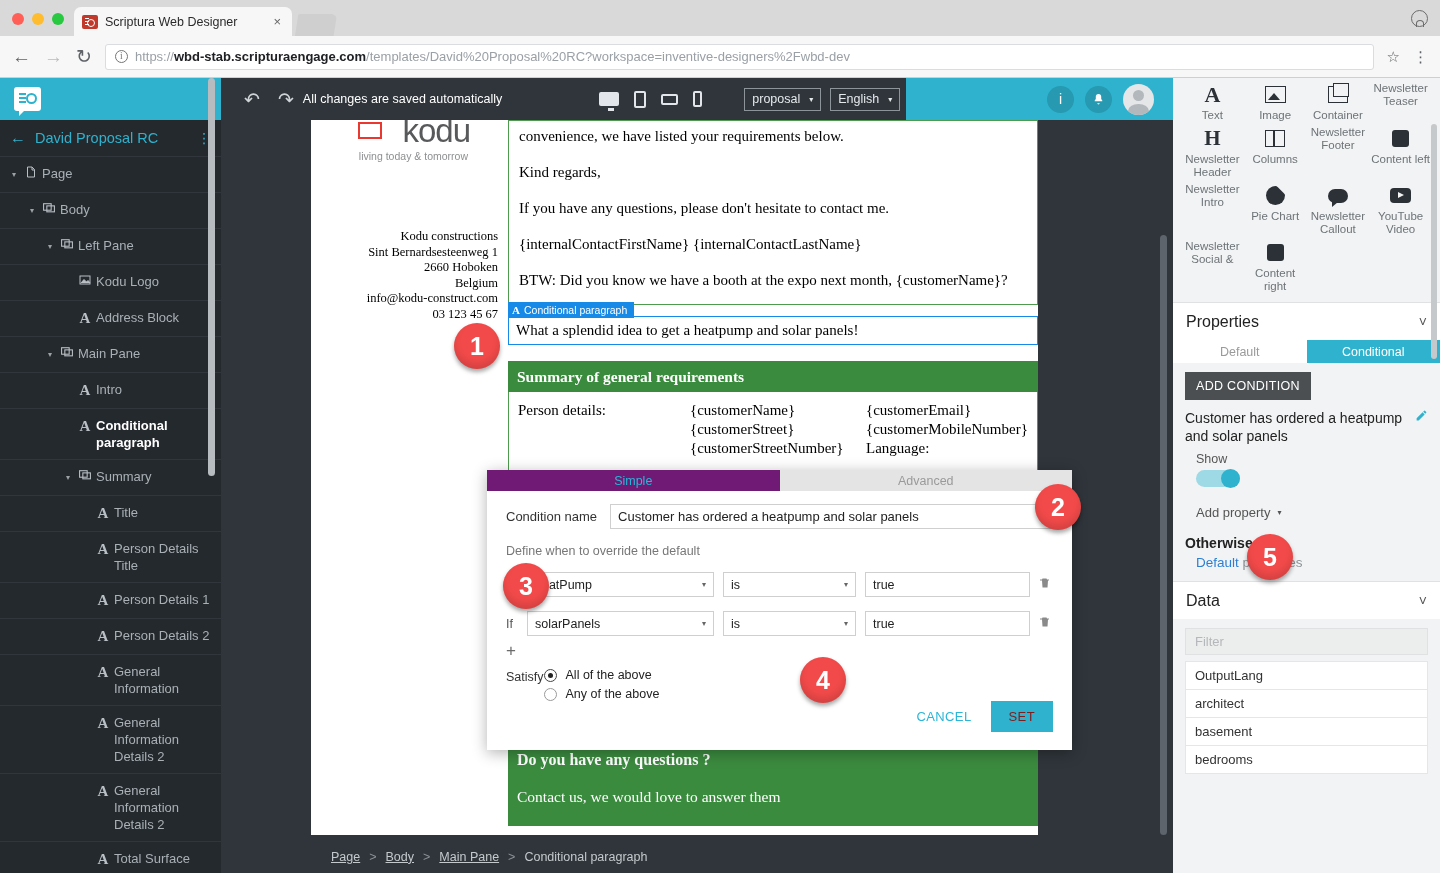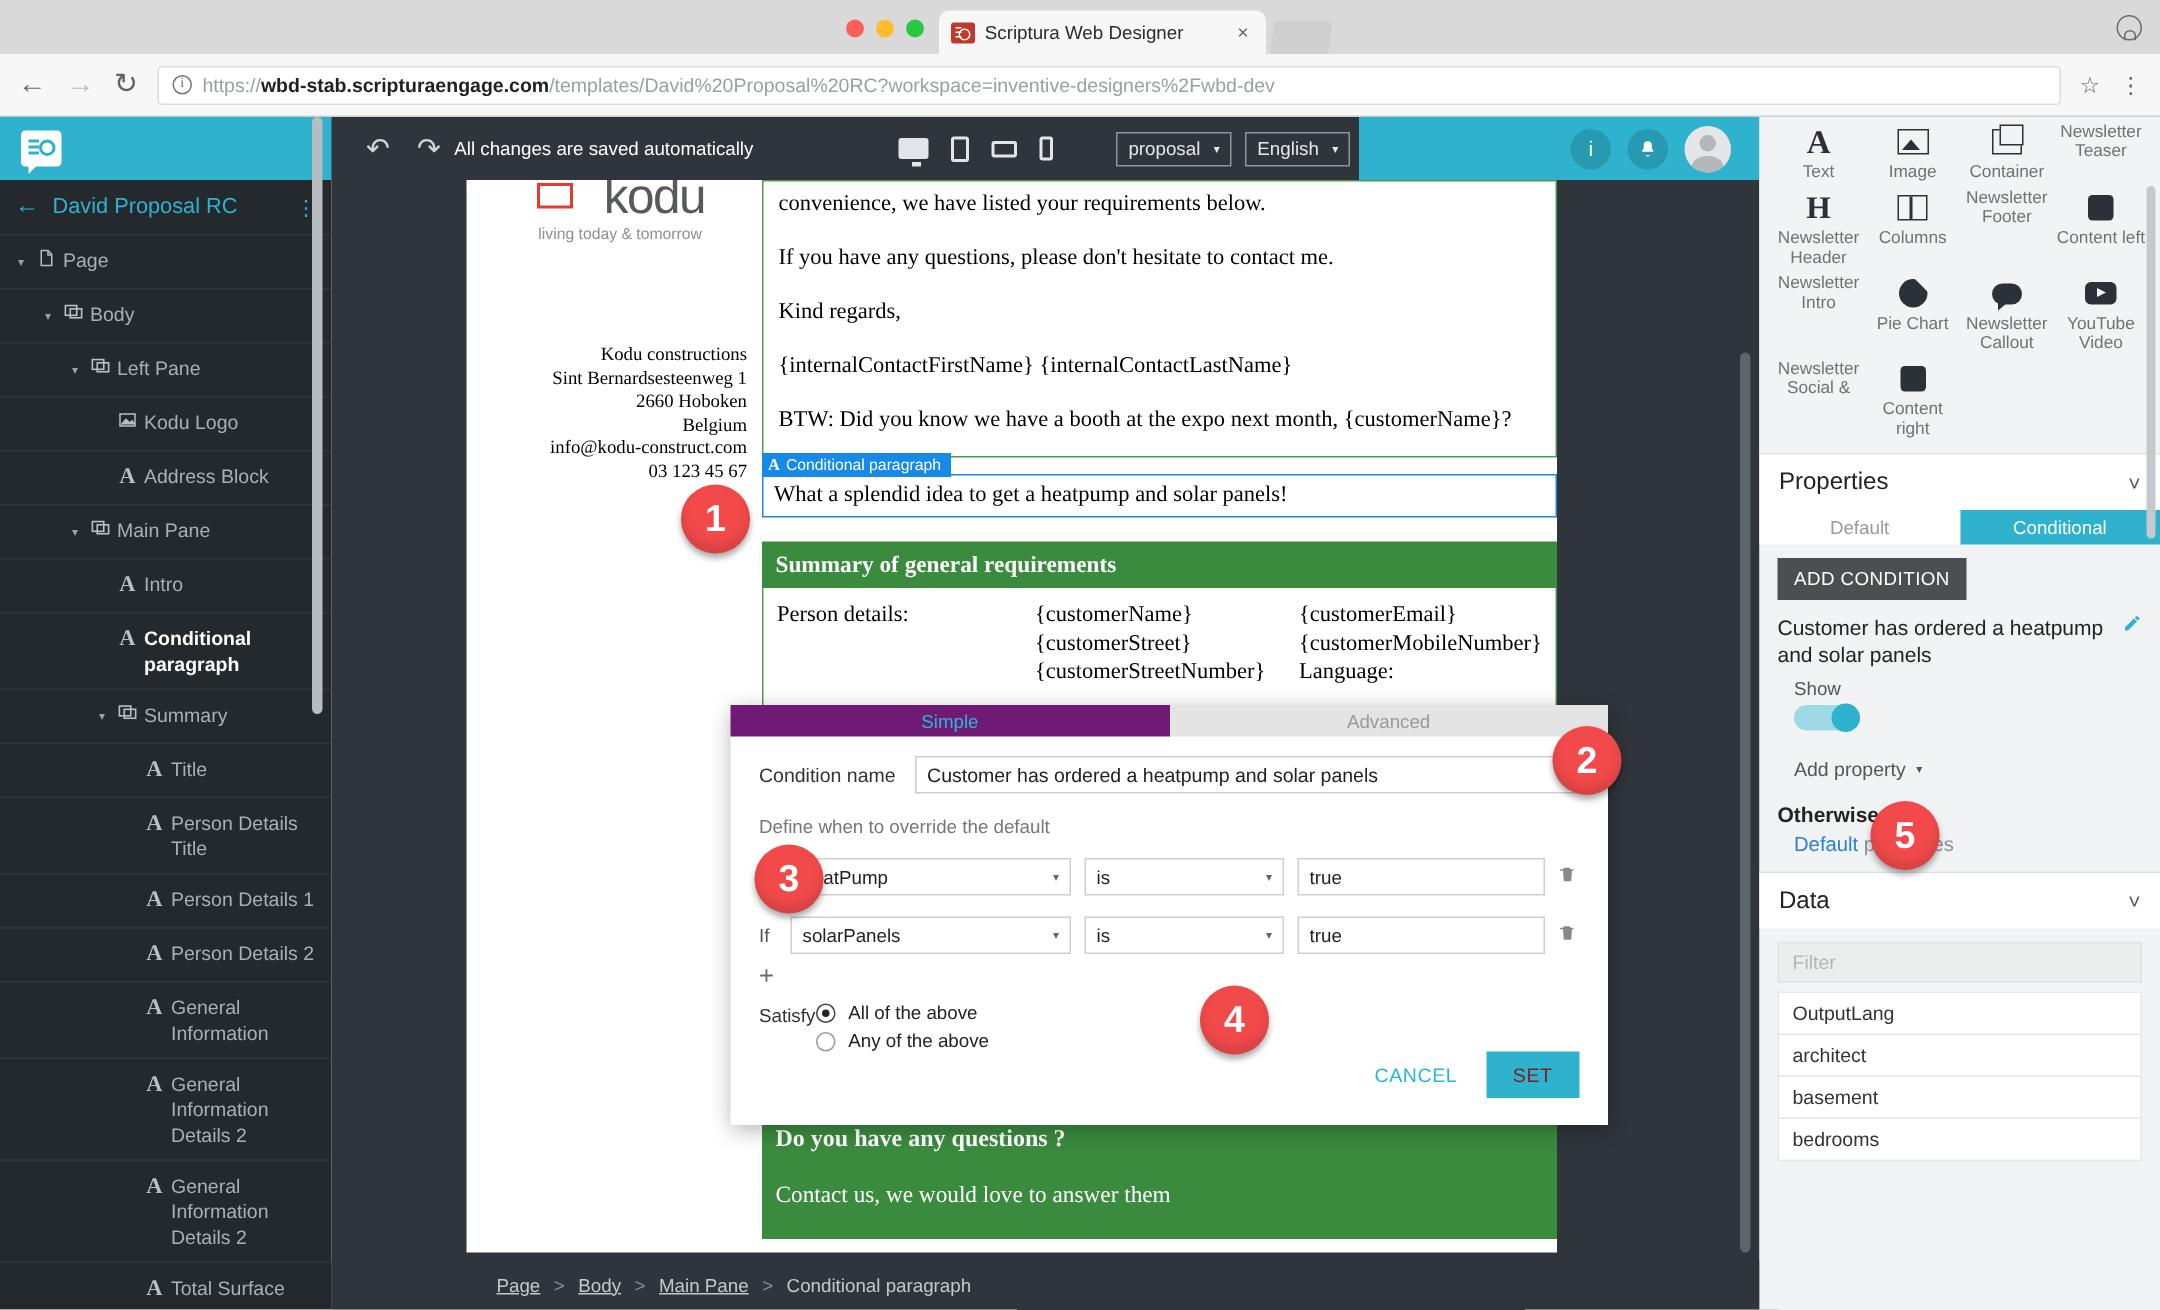--- a/index.html
+++ b/index.html
@@ -5,21 +5,21 @@
   * { box-sizing: border-box; margin: 0; padding: 0; }
   html, body {
     width: 1440px; height: 873px;
     font-family: "Liberation Sans", sans-serif;
     overflow: hidden; background: #fff;
   }
 
   
   .browser-top {
     height: 36px; background: #d9d9d9;
-    display: flex; align-items: flex-end; position: relative; justify-content: center;
+    display: flex; align-items: flex-end; position: relative;
   }
   .traffic { display: flex; gap: 8px; padding: 0 10px 11px 12px; }
   .dot { width: 12px; height: 12px; border-radius: 50%; }
   .dot.red { background: #ff5f57; }
   .dot.yellow { background: #febc2e; }
   .dot.green { background: #28c840; }
   .tab {
     height: 29px; width: 218px; background: #f7f7f7;
     border-radius: 7px 7px 0 0; display: flex; align-items: center;
     padding: 0 8px; gap: 7px; position: relative;
@@ -674,22 +674,22 @@
                 <div>2660 Hoboken</div>
                 <div>Belgium</div>
                 <div>info@kodu-construct.com</div>
                 <div>03 123 45 67</div>
               </div>
           </div>
 
           <div class="doc-main">
             <div class="intro-box" id="introbox">
                 <p>convenience, we have listed your requirements below.</p>
+                <p>Kind regards,</p>
                 <p>If you have any questions, please don't hesitate to contact me.</p>
-                <p>Kind regards,</p>
                 <p>{internalContactFirstName} {internalContactLastName}</p>
                 <p>BTW: Did you know we have a booth at the expo next month, {customerName}?</p>
               </div>
 
             <div class="cond-wrap">
               <div class="cond-badge">
                 <span class="a">A</span>
                 <span>Conditional paragraph</span>
               </div>
               <div class="cond-box">

